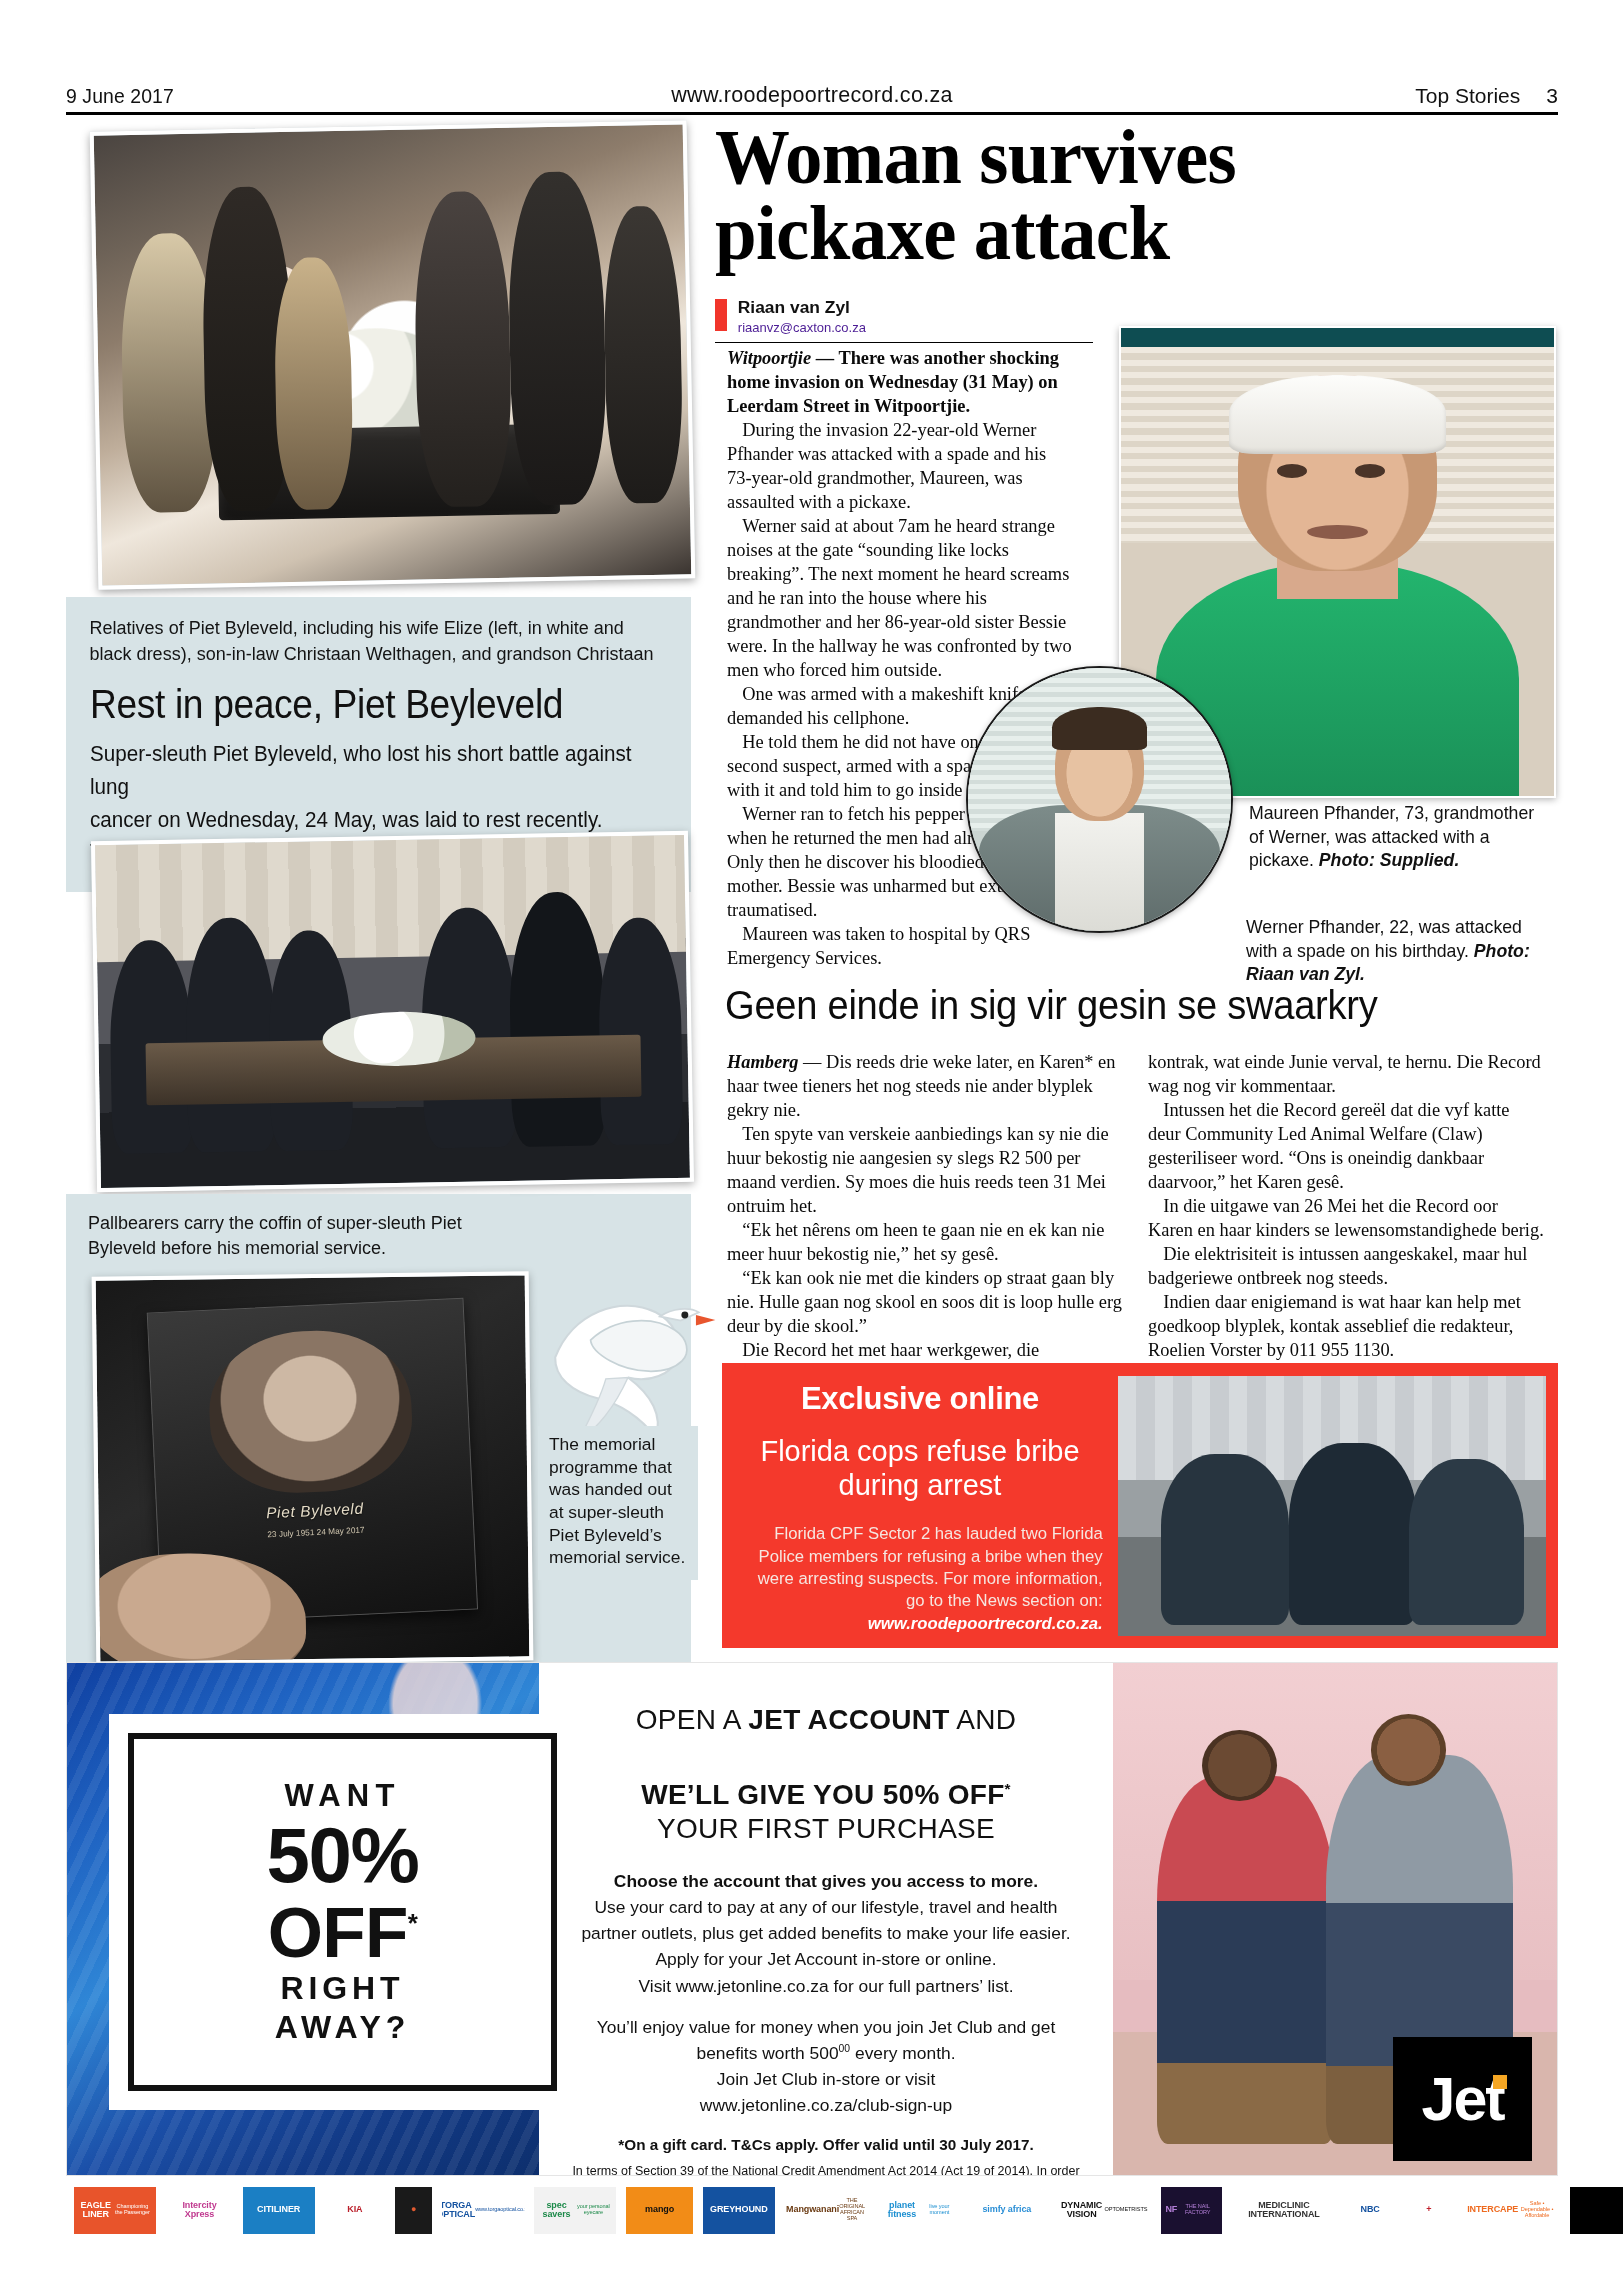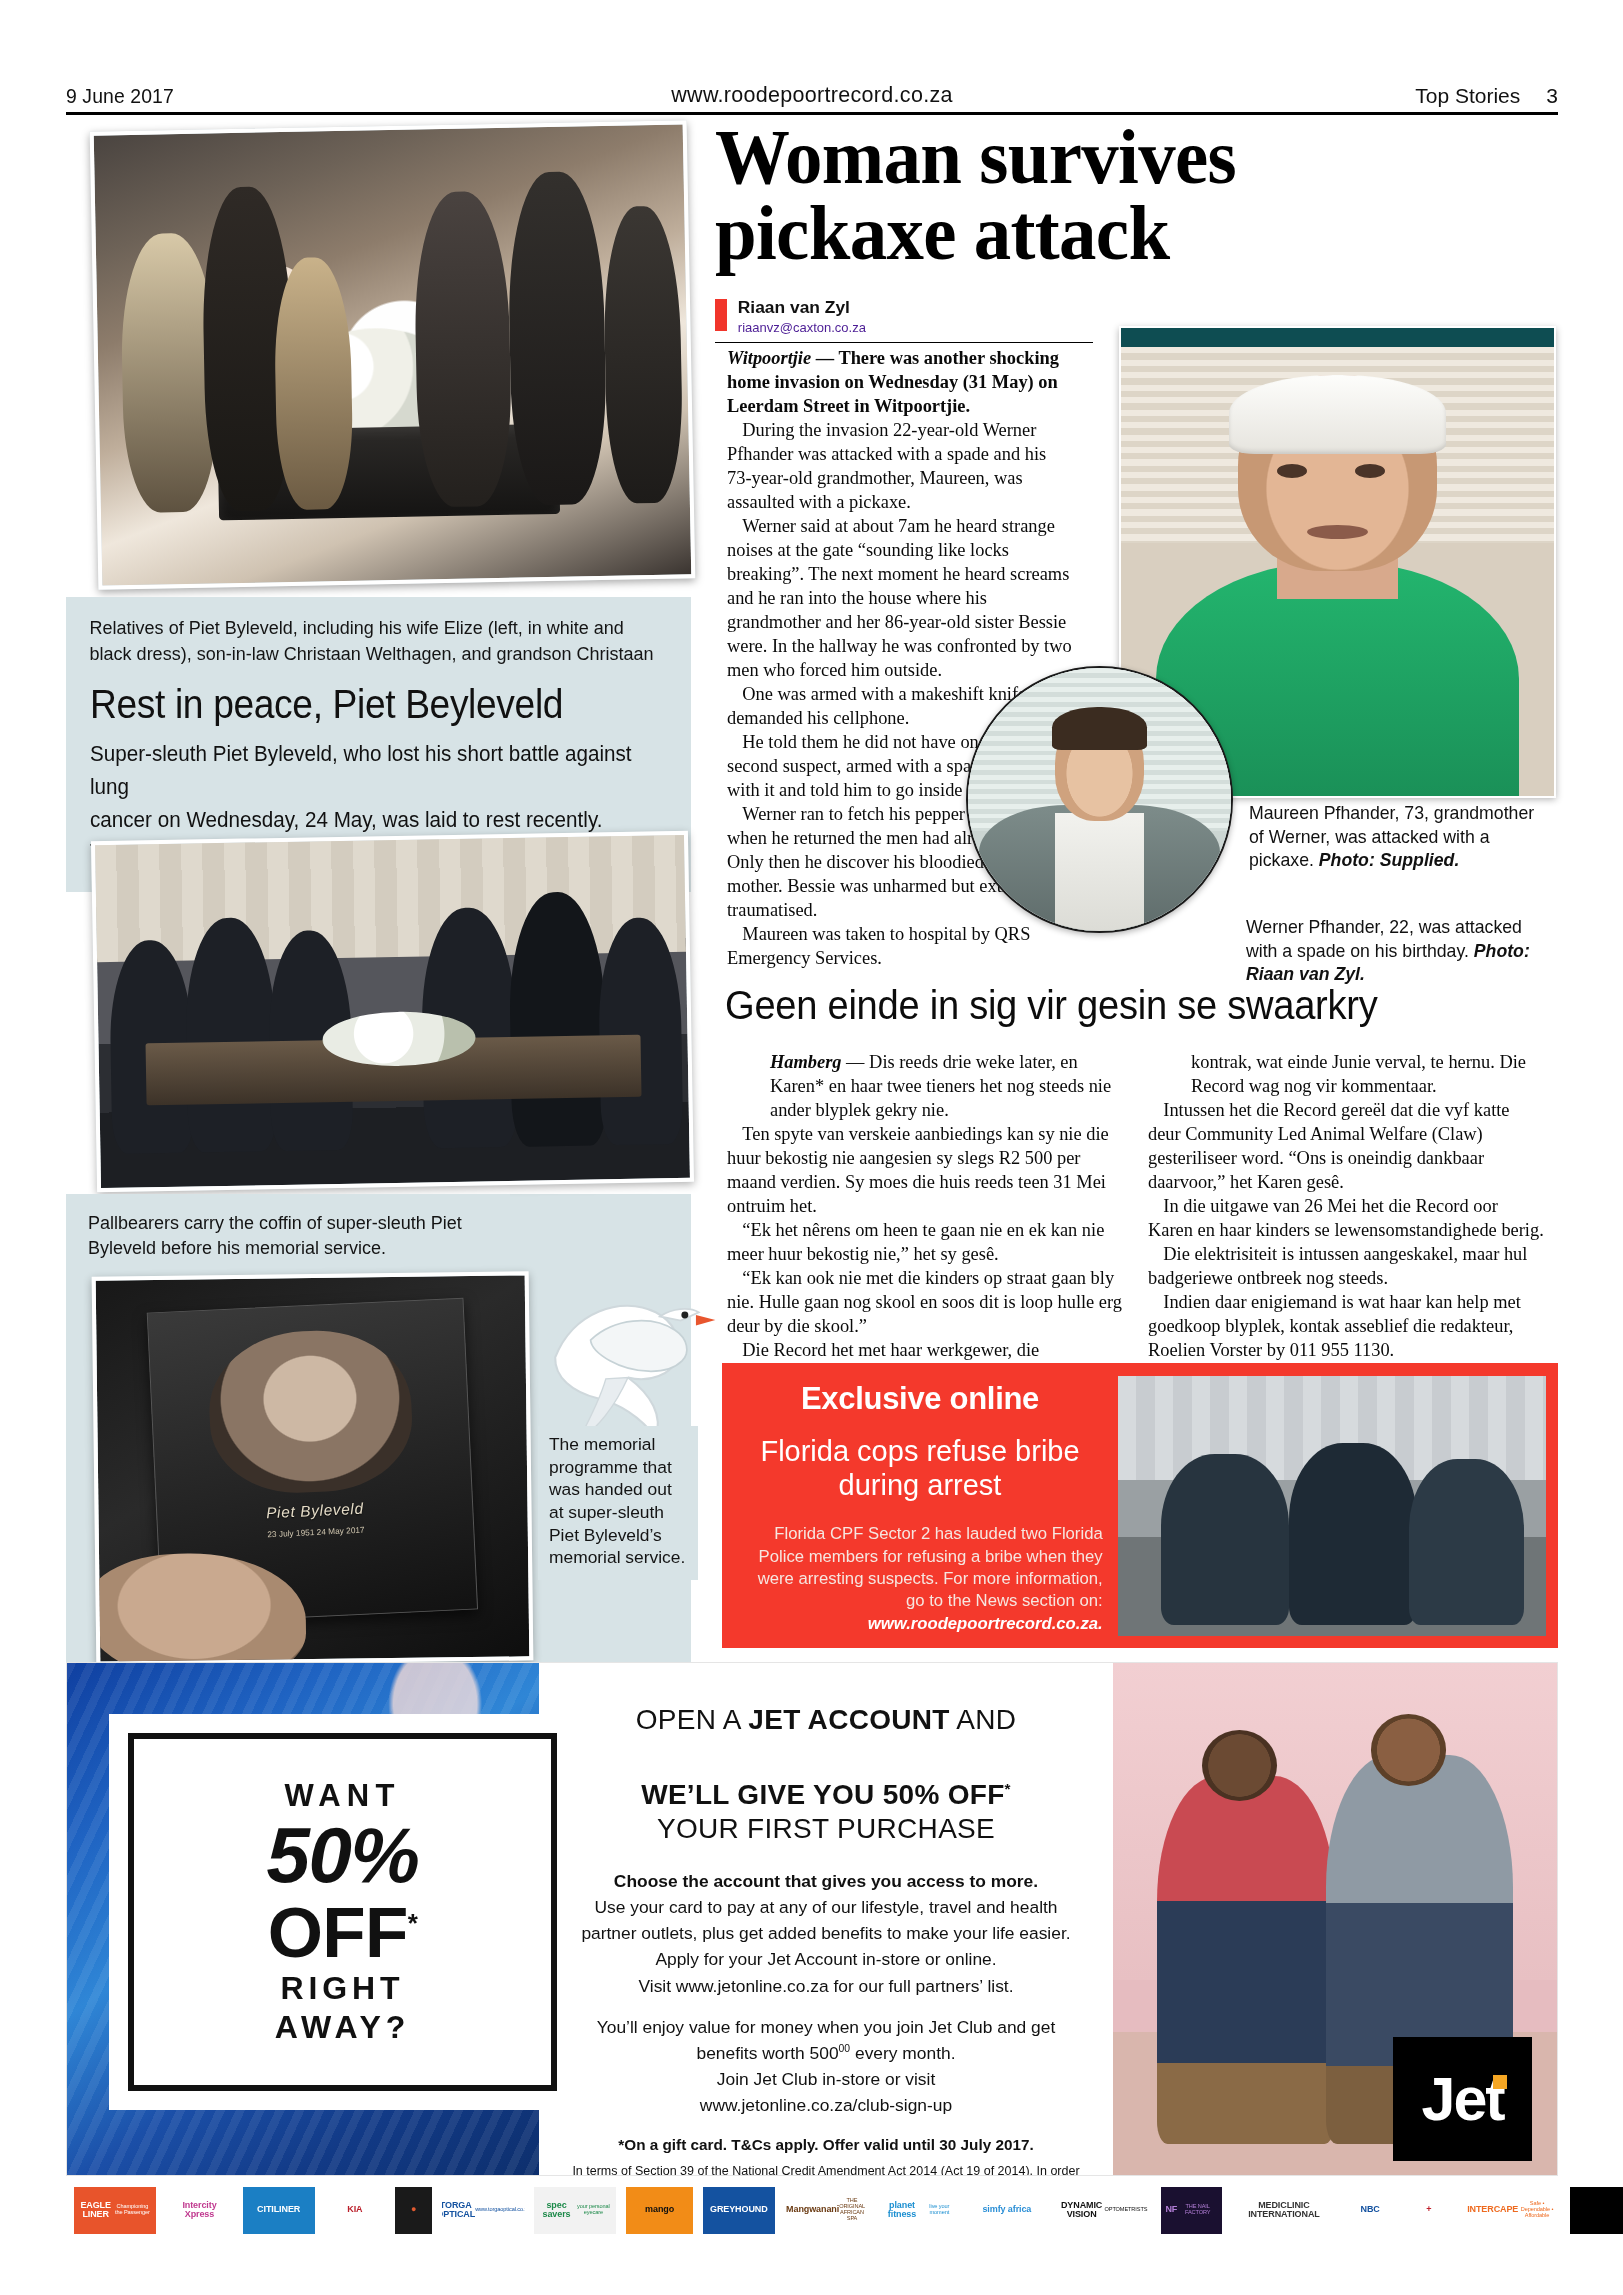--- a/index.html
+++ b/index.html
@@ -249,21 +249,21 @@
     transform: scaleX(.93); transform-origin: left center;
   }
   .afr-body {
     position: absolute; left: 727px; top: 1050px; width: 833px;
     display: flex; gap: 25px;
     font-family: "Liberation Serif", serif;
     font-size: 18.4px; line-height: 1.305; color: #0a0a0a;
   }
   .afr-body .col { width: 396px; }
   .afr-body p { margin: 0; text-indent: 15.3px; }
-  .afr-body p.lead { text-indent: 0; margin-left: 43px; }
+  .afr-body p.lead { text-indent: 0; }
   .afr-body p.lead b { font-weight: 700; font-style: italic; }
 
   
   .excl {
     position: absolute; left: 722px; top: 1363px; width: 836px; height: 285px;
     background: #f4392c; display: flex;
   }
   .excl-left { width: 396px; padding: 18px 15.3px 14px 15.3px; display:flex; flex-direction:column; }
   .excl-title {
     color: #fff; font-size: 31px; font-weight: 700; text-align: center; letter-spacing: -0.3px;
@@ -300,21 +300,21 @@
       repeating-linear-gradient(115deg, rgba(255,255,255,.07) 0 8.3px, rgba(0,0,0,.05) 8.3px 18px);
     mix-blend-mode: screen;
   }
   .jet-want {
     position:absolute; left:42px; top:51px; width:467px; height:396px;
     background:#fff; padding: 19.4px; z-index:2;
   }
   .jet-want-inner { width:100%; height:100%; border: 6.2px solid #111; display:flex;
     flex-direction:column; align-items:center; justify-content:center; gap:1.4px; }
   .jw1 { font-size: 31px; font-weight: 700; letter-spacing: 6.2px; color:#111; }
-  .jw2 { font-size: 78px; font-weight: 700; letter-spacing: -1.4px; color:#111; line-height:1.02;font-style:italic; }
+  .jw2 { font-size: 78px; font-weight: 700; letter-spacing: -1.4px; color:#111; line-height:1.02; }
   .jw3 { font-size: 71px; font-weight: 700; letter-spacing: -0.7px; color:#111; line-height:1.02; }
   .jw3 sup { font-size: 26px; vertical-align: super; }
   .jw4 { font-size: 32px; font-weight: 700; letter-spacing: 4.9px; color:#111; }
   .jw5 { font-size: 32px; font-weight: 700; letter-spacing: 4.9px; color:#111; }
 
   .jet-mid { flex: 1; padding: 40px 28px 7px 28px; text-align:center; }
   .jm-h1 { font-size: 28px; line-height: 1.24; color:#111; letter-spacing:0.3px; }
   .jm-h1 b { font-weight: 700; }
   .jm-h2 { font-size: 28px; line-height: 1.24; color:#111; letter-spacing:0.3px; font-weight:700;margin-top:40px; }
   .jm-h2 sup { font-size: 15.3px; }

